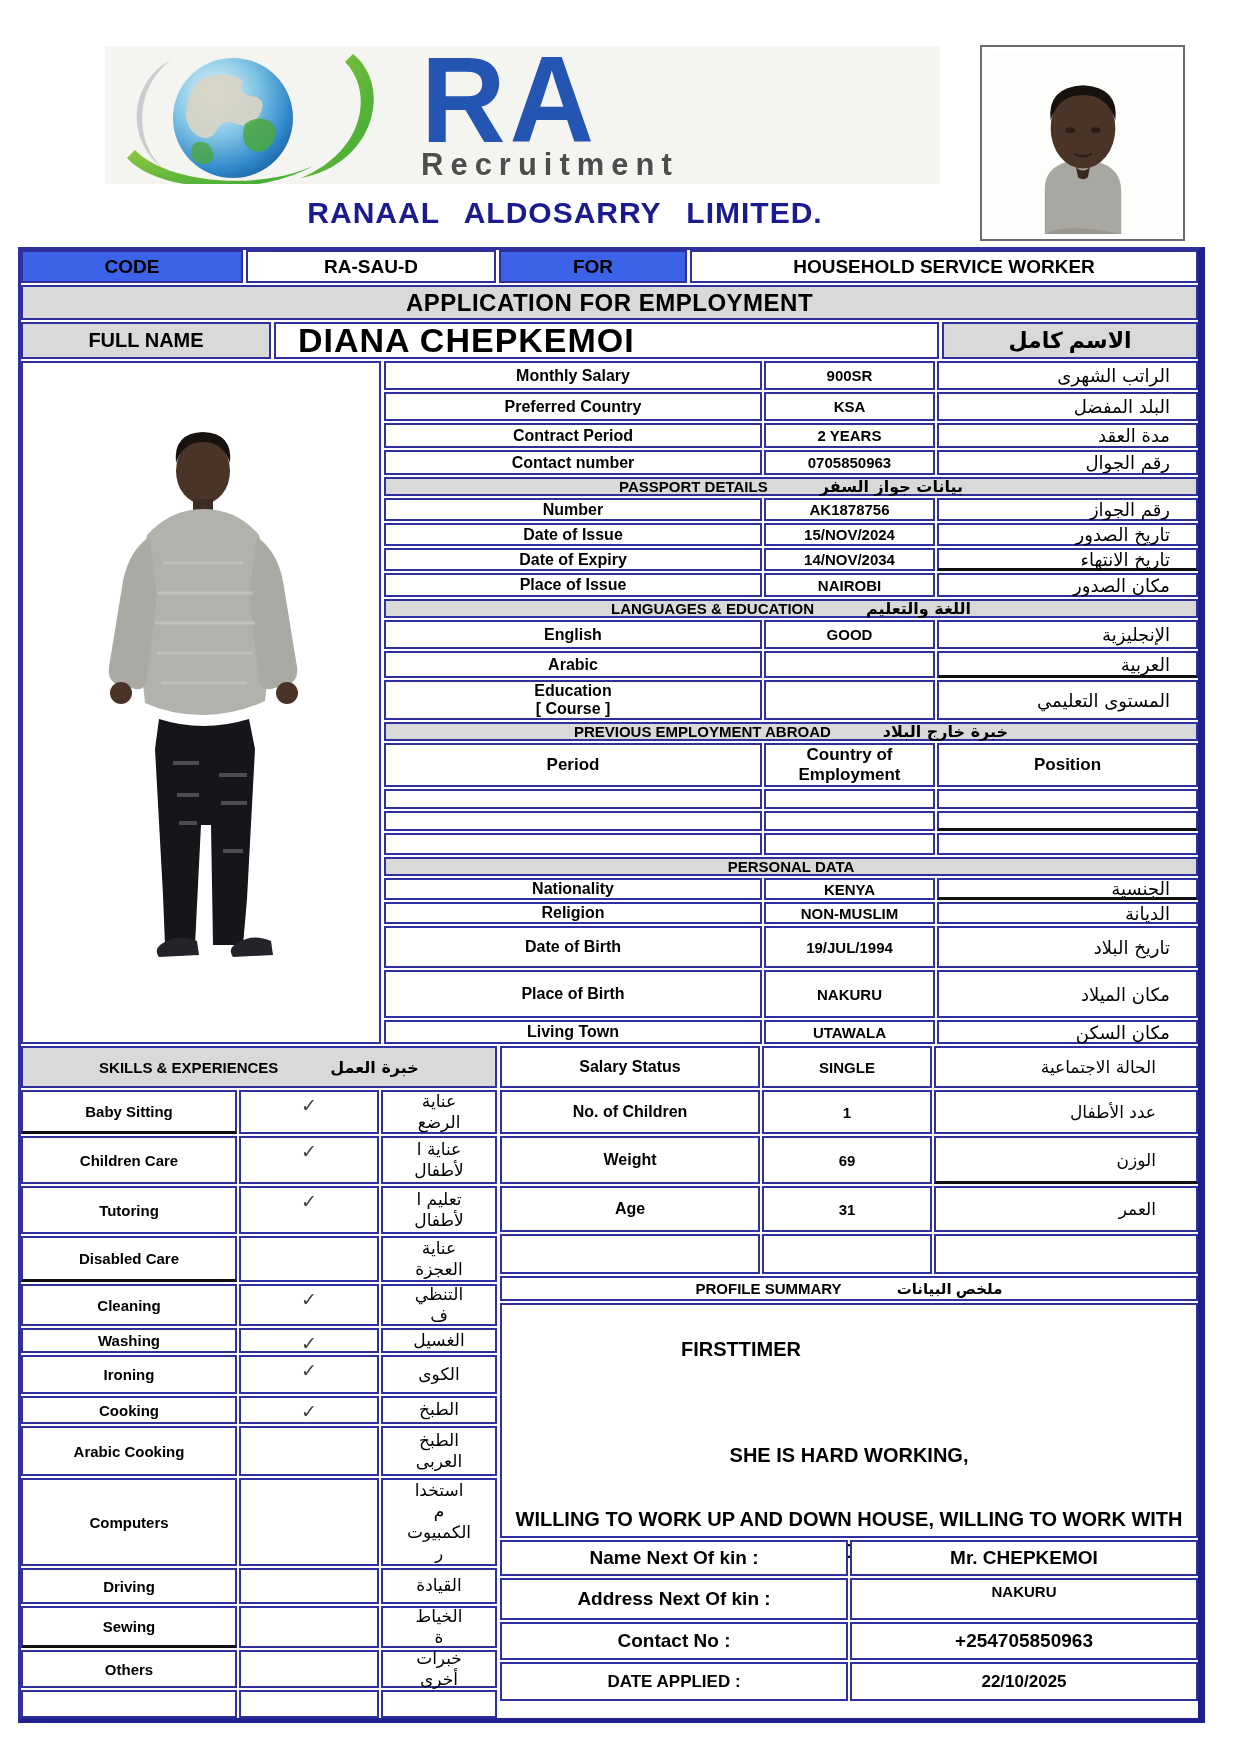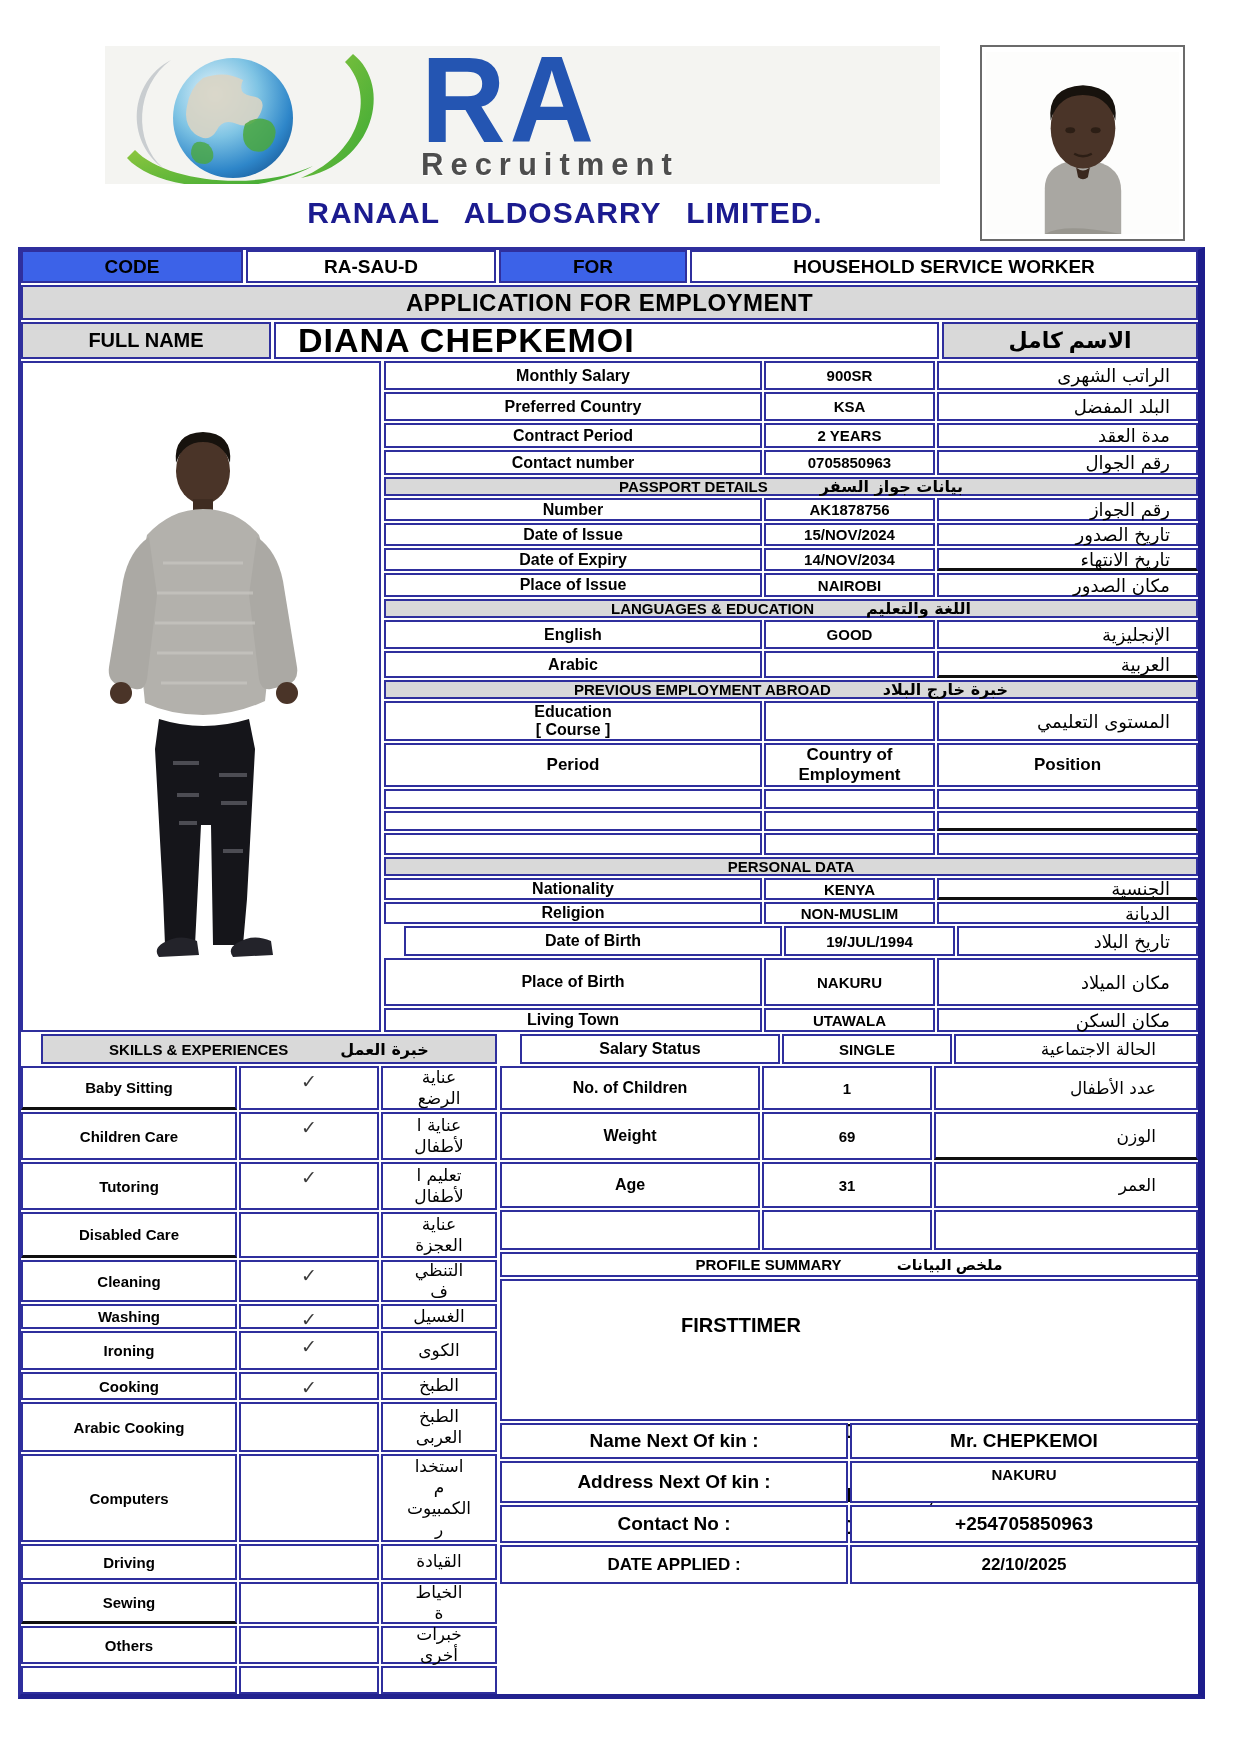--- a/index.html
+++ b/index.html
@@ -58,23 +58,23 @@
        font-family:"DejaVu Sans",sans-serif;}
   .hdrbar{flex:1;font-weight:bold;font-size:15px;gap:52px;}
   .hdrbar .en{font-family:"Liberation Sans",sans-serif;}
   .hdrbar .arh{direction:rtl;font-family:"DejaVu Sans",sans-serif;font-weight:bold;font-size:16px;}
   .emp-hdr .lbl,.emp-hdr .val{font-size:17px;}
   .emp-hdr .pos{flex:1;font-weight:bold;font-size:17px;direction:ltr;justify-content:center;padding:0;}
 
   
   .h19{height:19px;} .h20{height:20px;} .h22{height:22px;} .h23{height:23px;} .h24{height:24px;}
   .h25{height:25px;} .h26{height:39px;} .h27{height:27px;} .h28{height:28px;} .h29{height:29px;}
-  .h30{height:30px;margin-left:20px;} .h36{height:36px;} .h38{height:38px;} .h39{height:39px;} .h40{height:40px;}
+  .h30{height:42px;} .h36{height:36px;} .h38{height:38px;} .h39{height:39px;} .h40{height:40px;}
   .h42{height:42px;} .h44{height:44px;} .h46{height:46px;} .h48{height:48px;} .h50{height:50px;}
-  .h88{height:88px;} .h190{height:142px;}
+  .h88{height:88px;} .h190{height:235px;}
 
   
   .sec3{display:flex;gap:3px;}
   .skills{width:476px;flex:0 0 476px;display:flex;flex-direction:column;gap:2px;}
   .skills .row{gap:2px;}
   .sk-name{width:216px;flex:0 0 216px;font-weight:bold;font-size:15px;}
   .sk-chk{width:140px;flex:0 0 140px;font-size:19px;color:#3c3c3c;align-items:flex-start;padding-top:2px;}
   .sk-ar{flex:1;direction:rtl;font-size:17px;font-family:"DejaVu Sans",sans-serif;line-height:1.25;}
   .rightpanel{flex:1;display:flex;flex-direction:column;gap:2px;}
   .rightpanel .row{gap:2px;}
@@ -253,32 +253,32 @@
         <div class="row h29">
           <div class="cell lbl">English</div>
           <div class="cell val">GOOD</div>
           <div class="cell arc">الإنجليزية</div>
         </div>
         <div class="row h27">
           <div class="cell lbl">Arabic</div>
           <div class="cell val"></div>
           <div class="cell arc bb">العربية</div>
         </div>
-        <div class="row h19">
-          <div class="cell gray hdrbar">
-            <span class="en">PREVIOUS EMPLOYMENT ABROAD</span>
-            <span class="arh">خبرة خارج البلاد</span>
-          </div>
-        </div>
-
         <div class="row h40">
           <div class="cell lbl">Education
 [ Course ]</div>
           <div class="cell val"></div>
           <div class="cell arc">المستوى التعليمي</div>
+        </div>
+
+        <div class="row h19">
+          <div class="cell gray hdrbar">
+            <span class="en">PREVIOUS EMPLOYMENT ABROAD</span>
+            <span class="arh">خبرة خارج البلاد</span>
+          </div>
         </div>
 
         <div class="row h44 emp-hdr">
           <div class="cell lbl">Period</div>
           <div class="cell val">Country of
 Employment</div>
           <div class="cell pos">Position</div>
         </div>
         <div class="row h20">
           <div class="cell lbl"></div>

